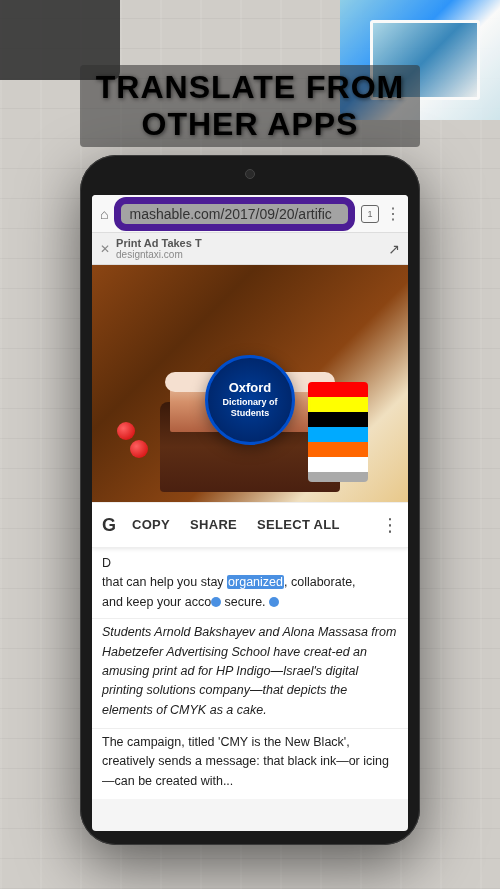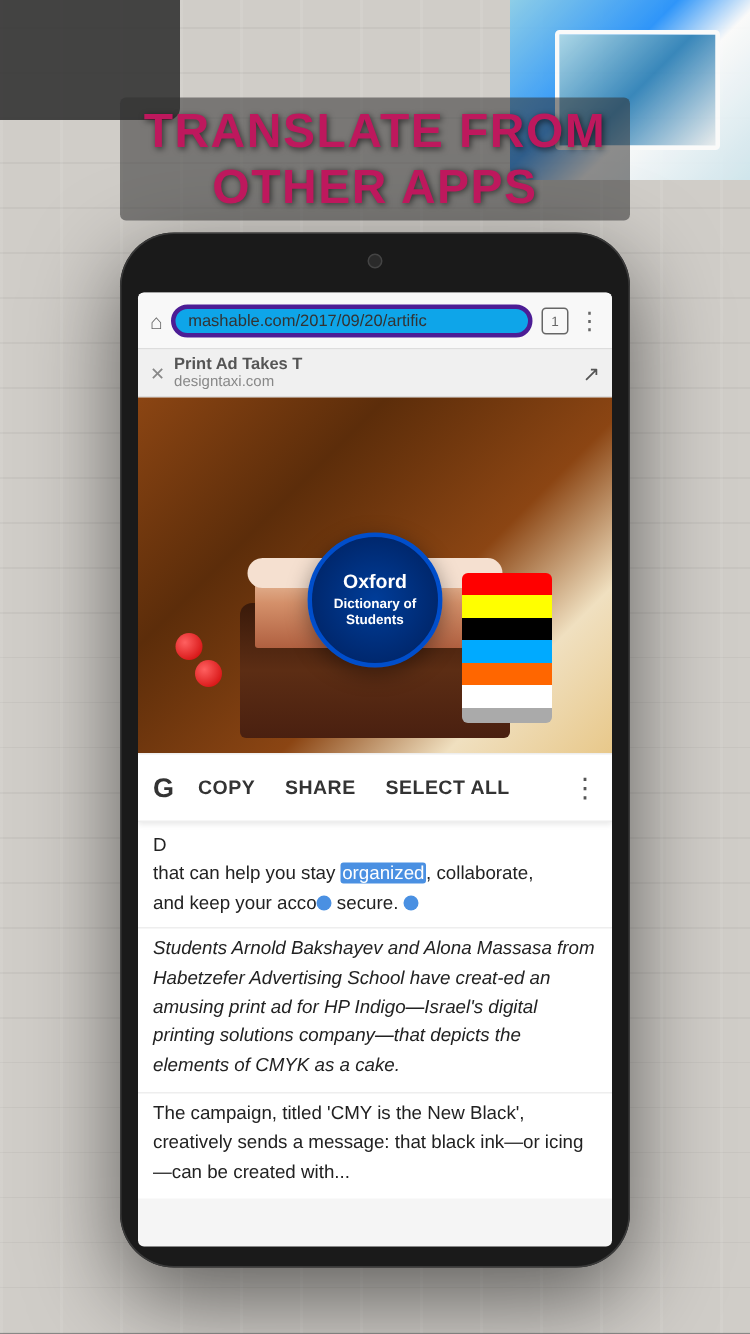--- a/index.html
+++ b/index.html
@@ -65,21 +65,21 @@
       position: absolute;
       top: 55px;
       left: 0; right: 0;
       text-align: center;
       padding: 10px 20px;
       z-index: 10;
     }
     .header-banner h1 {
       font-size: 32px;
       font-weight: 900;
-      color: #be185d;
+      color: #000000;
       text-shadow: 1px 1px 4px rgba(0,0,0,0.6);
       line-height: 1.15;
       letter-spacing: 1px;
       text-transform: uppercase;
       background: rgba(50,50,50,0.55);
       display: inline-block;
       padding: 4px 16px;
       border-radius: 4px;
     }
 
@@ -130,25 +130,25 @@
       gap: 6px;
       height: 38px;
     }
     .browser-home-icon {
       font-size: 14px;
       color: #666;
       flex-shrink: 0;
     }
     .browser-url {
       flex: 1;
-      background: #0ea5e9;
-      border: 3px solid #4c1d95;
+      background: #a3a3a3;
+      border: 7px solid #4c1d95;
       border-radius: 12px;
       padding: 2px 8px;
-      font-size: 11px;
+      font-size: 14px;
       color: #333;
       overflow: hidden;
       text-overflow: ellipsis;
       white-space: nowrap;
     }
     .browser-tab-count {
       width: 18px; height: 18px;
       border: 1.5px solid #666;
       border-radius: 3px;
       font-size: 9px;

